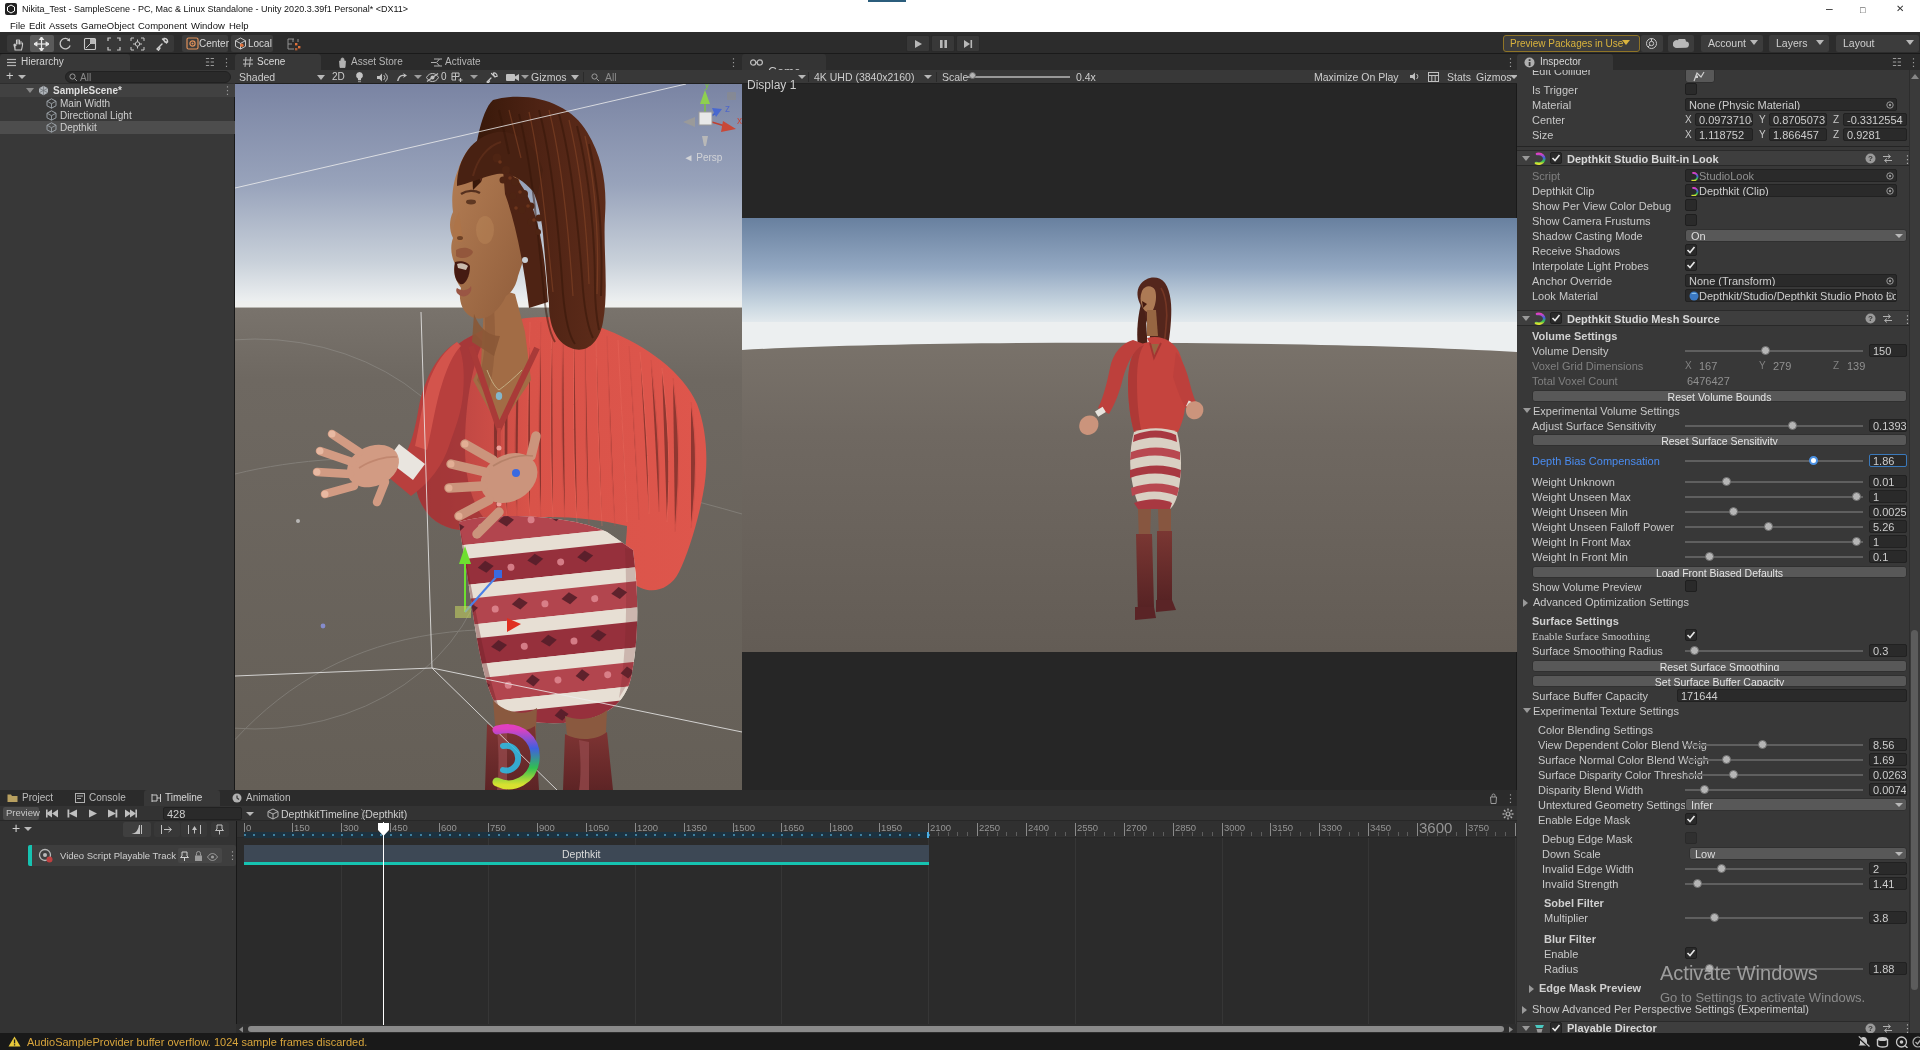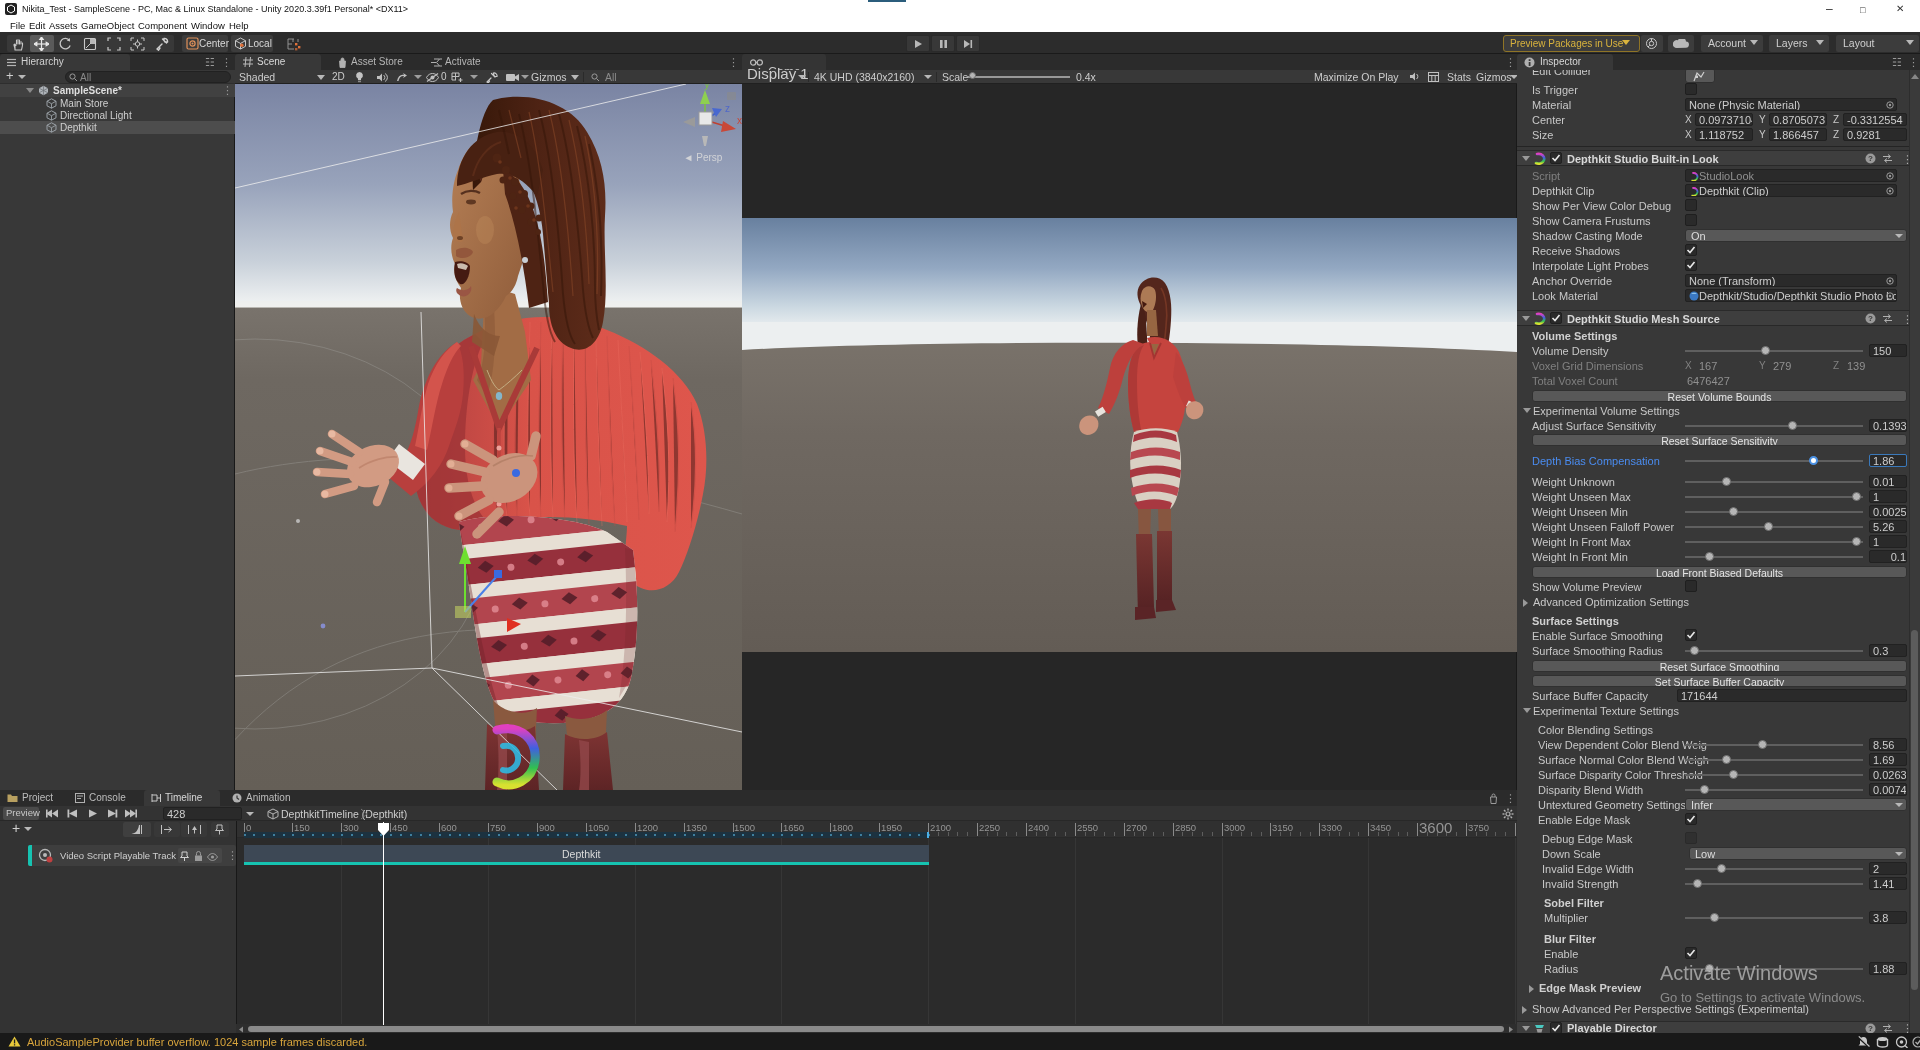--- a/index.html
+++ b/index.html
@@ -176,21 +176,21 @@
  <svg class="r" style="left:38px;top:31px" width="11" height="11" viewBox="0 0 11 11">
       <path d="M5.5 .8 L10 3.2 L10 7.8 L5.5 10.2 L1 7.8 L1 3.2 Z" fill="#aeb3b8"></path>
       <path d="M5.5 .8 L5.5 10.2 M1 3.2 L10 7.8 M10 3.2 L1 7.8" stroke="#6a6e72" stroke-width=".7"></path>
     </svg>
  <span class="tx" style="left:53px;top:30px;color:#dedede;font-weight:bold;font-size:10px;line-height:13px">SampleScene*</span>
  <span class="tx" style="left:222px;top:30px;color:#9a9a9a;line-height:13px">⋮</span>
 <svg class="r" style="left:46px;top:44px" width="11" height="11" viewBox="0 0 11 11">
       <path d="M5.5 .8 L10 3.2 L10 7.8 L5.5 10.2 L1 7.8 L1 3.2 Z" fill="none" stroke="#9aa0a6" stroke-width="1"></path>
       <path d="M1 3.2 L5.5 5.7 L10 3.2 M5.5 5.7 L5.5 10.2" stroke="#9aa0a6" stroke-width=".9" fill="none"></path>
     </svg>
-    <span class="tx" style="left:60px;top:43px;color:#cfcfcf;line-height:13px;font-size:10px">Main Store</span>
+    <span class="tx" style="left:60px;top:43px;color:#cfcfcf;line-height:13px;font-size:10px">Main Width</span>
     <svg class="r" style="left:46px;top:56px" width="11" height="11" viewBox="0 0 11 11">
       <path d="M5.5 .8 L10 3.2 L10 7.8 L5.5 10.2 L1 7.8 L1 3.2 Z" fill="none" stroke="#9aa0a6" stroke-width="1"></path>
       <path d="M1 3.2 L5.5 5.7 L10 3.2 M5.5 5.7 L5.5 10.2" stroke="#9aa0a6" stroke-width=".9" fill="none"></path>
     </svg>
     <span class="tx" style="left:60px;top:55px;color:#cfcfcf;line-height:13px;font-size:10px">Directional Light</span>
     <div class="r" style="left:0;top:67px;width:235px;height:13px;background:#4d4d4d"></div>
     <svg class="r" style="left:46px;top:68px" width="11" height="11" viewBox="0 0 11 11">
       <path d="M5.5 .8 L10 3.2 L10 7.8 L5.5 10.2 L1 7.8 L1 3.2 Z" fill="none" stroke="#9aa0a6" stroke-width="1"></path>
       <path d="M1 3.2 L5.5 5.7 L10 3.2 M5.5 5.7 L5.5 10.2" stroke="#9aa0a6" stroke-width=".9" fill="none"></path>
     </svg>
@@ -570,21 +570,21 @@
  <div class="r" style="left:0;top:0;width:775px;height:16px;background:#2b2b2b"></div>
  <div class="r" style="left:0;top:0;width:84px;height:16px;background:#343434;border-radius:3px 3px 0 0"></div>
  <svg class="r" style="left:8px;top:5px" width="13" height="7" viewBox="0 0 13 7">
       <circle cx="3.2" cy="3.5" r="2.6" fill="none" stroke="#b8b8b8" stroke-width="1.3"></circle>
       <circle cx="9.8" cy="3.5" r="2.6" fill="none" stroke="#b8b8b8" stroke-width="1.3"></circle>
       <line x1="5.8" y1="3.5" x2="7.2" y2="3.5" stroke="#b8b8b8"></line>
     </svg>
  <span class="tx" style="left:26px;top:11px;color:#cacaca;font-size:12px">Game</span>
  <span class="tx" style="left:763px;top:1px;color:#9a9a9a">⋮</span>
  <div class="r" style="left:0;top:16px;width:775px;height:14px;background:#383838;border-bottom:1px solid #202020"></div>
- <span class="tx" style="left:5px;top:13px;color:#cdcdcd;line-height:14px;font-size:15px">Display 1</span>
+ <span class="tx" style="left:5px;top:24px;color:#cdcdcd;line-height:14px;font-size:12px">Display 1</span>
  <div class="caret" style="left:56px;top:21px;border-top-width:4px"></div>
  <div class="vline" style="left:66px;top:18px;height:10px;background:#2a2a2a"></div>
  <span class="tx" style="left:72px;top:16px;color:#cdcdcd;line-height:14px;font-size:10.5px">4K UHD (3840x2160)</span>
  <div class="caret" style="left:182px;top:21px;border-top-width:4px"></div>
  <div class="vline" style="left:194px;top:18px;height:10px;background:#2a2a2a"></div>
  <span class="tx" style="left:200px;top:16px;color:#cdcdcd;line-height:14px;font-size:10.5px">Scale</span>
  <div class="track" style="left:226px;top:22px;width:102px;background:#999"></div>
  <div class="knob" style="left:227px;top:18px;width:7px;height:7px"></div>
  <span class="tx" style="left:334px;top:16px;color:#cdcdcd;line-height:14px;font-size:10.5px">0.4x</span>
  <span class="tx" style="left:572px;top:16px;color:#cdcdcd;line-height:14px;font-size:10.5px">Maximize On Play</span>
@@ -852,28 +852,28 @@
       <div class="track" style="left:168px;top:456px;width:178px"></div>
       <div class="knob" style="left:247px;top:452px;"></div>
       <div class="fld" style="left:352px;top:450px;width:38px;height:13px;">5.26</div>
       <span class="tx" style="left:15px;top:465px;color:#c8c8c8;font-size:11px;">Weight In Front Max</span>
       <div class="track" style="left:168px;top:471px;width:178px"></div>
       <div class="knob" style="left:335px;top:467px;"></div>
       <div class="fld" style="left:352px;top:465px;width:38px;height:13px;">1</div>
       <span class="tx" style="left:15px;top:480px;color:#c8c8c8;font-size:11px;">Weight In Front Min</span>
       <div class="track" style="left:168px;top:486px;width:178px"></div>
       <div class="knob" style="left:188px;top:482px;"></div>
-      <div class="fld" style="left:352px;top:480px;width:38px;height:13px;text-align:right;">0.1</div>
+      <div class="fld" style="left:352px;top:480px;width:38px;height:13px;">0.1</div>
       <div class="btn" style="left:15px;top:496px;width:375px;height:12px;line-height:12px;font-size:10.5px">Load Front Biased Defaults</div>
       <span class="tx" style="left:15px;top:510px;color:#c8c8c8;font-size:11px;">Show Volume Preview</span>
       <div class="chk" style="left:168px;top:510px;"></div>
       <div class="fold closed" style="left:6px;top:529px"></div>
       <span class="tx" style="left:16px;top:525px;color:#c8c8c8;font-size:11px;">Advanced Optimization Settings</span>
       <span class="tx" style="left:15px;top:544px;color:#d0d0d0;font-size:11px;font-weight:bold;">Surface Settings</span>
-      <span class="tx" style="left:15px;top:559px;color:#c8c8c8;font-size:11px;">Enable Surface Smoothing</span>
+      <span class="tx" style="left:15px;top:559px;color:#c8c8c8;font-size:11px;font-family:Liberation Serif, serif;">Enable Surface Smoothing</span>
       <div class="chk" style="left:168px;top:559px;"></div>
       <svg class="r" style="left:169px;top:560px" width="10" height="10" viewBox="0 0 10 10">
         <path d="M1.5 5 L4 7.5 L8.5 2" stroke="#e8e8e8" stroke-width="1.6" fill="none"></path>
       </svg>
       <span class="tx" style="left:15px;top:574px;color:#c8c8c8;font-size:11px;">Surface Smoothing Radius</span>
       <div class="track" style="left:168px;top:580px;width:178px"></div>
       <div class="knob" style="left:173px;top:576px;"></div>
       <div class="fld" style="left:352px;top:574px;width:38px;height:13px;">0.3</div>
       <div class="btn" style="left:15px;top:590px;width:375px;height:12px;line-height:12px;font-size:10.5px">Reset Surface Smoothing</div>
       <div class="btn" style="left:15px;top:605px;width:375px;height:12px;line-height:12px;font-size:10.5px">Set Surface Buffer Capacity</div>

